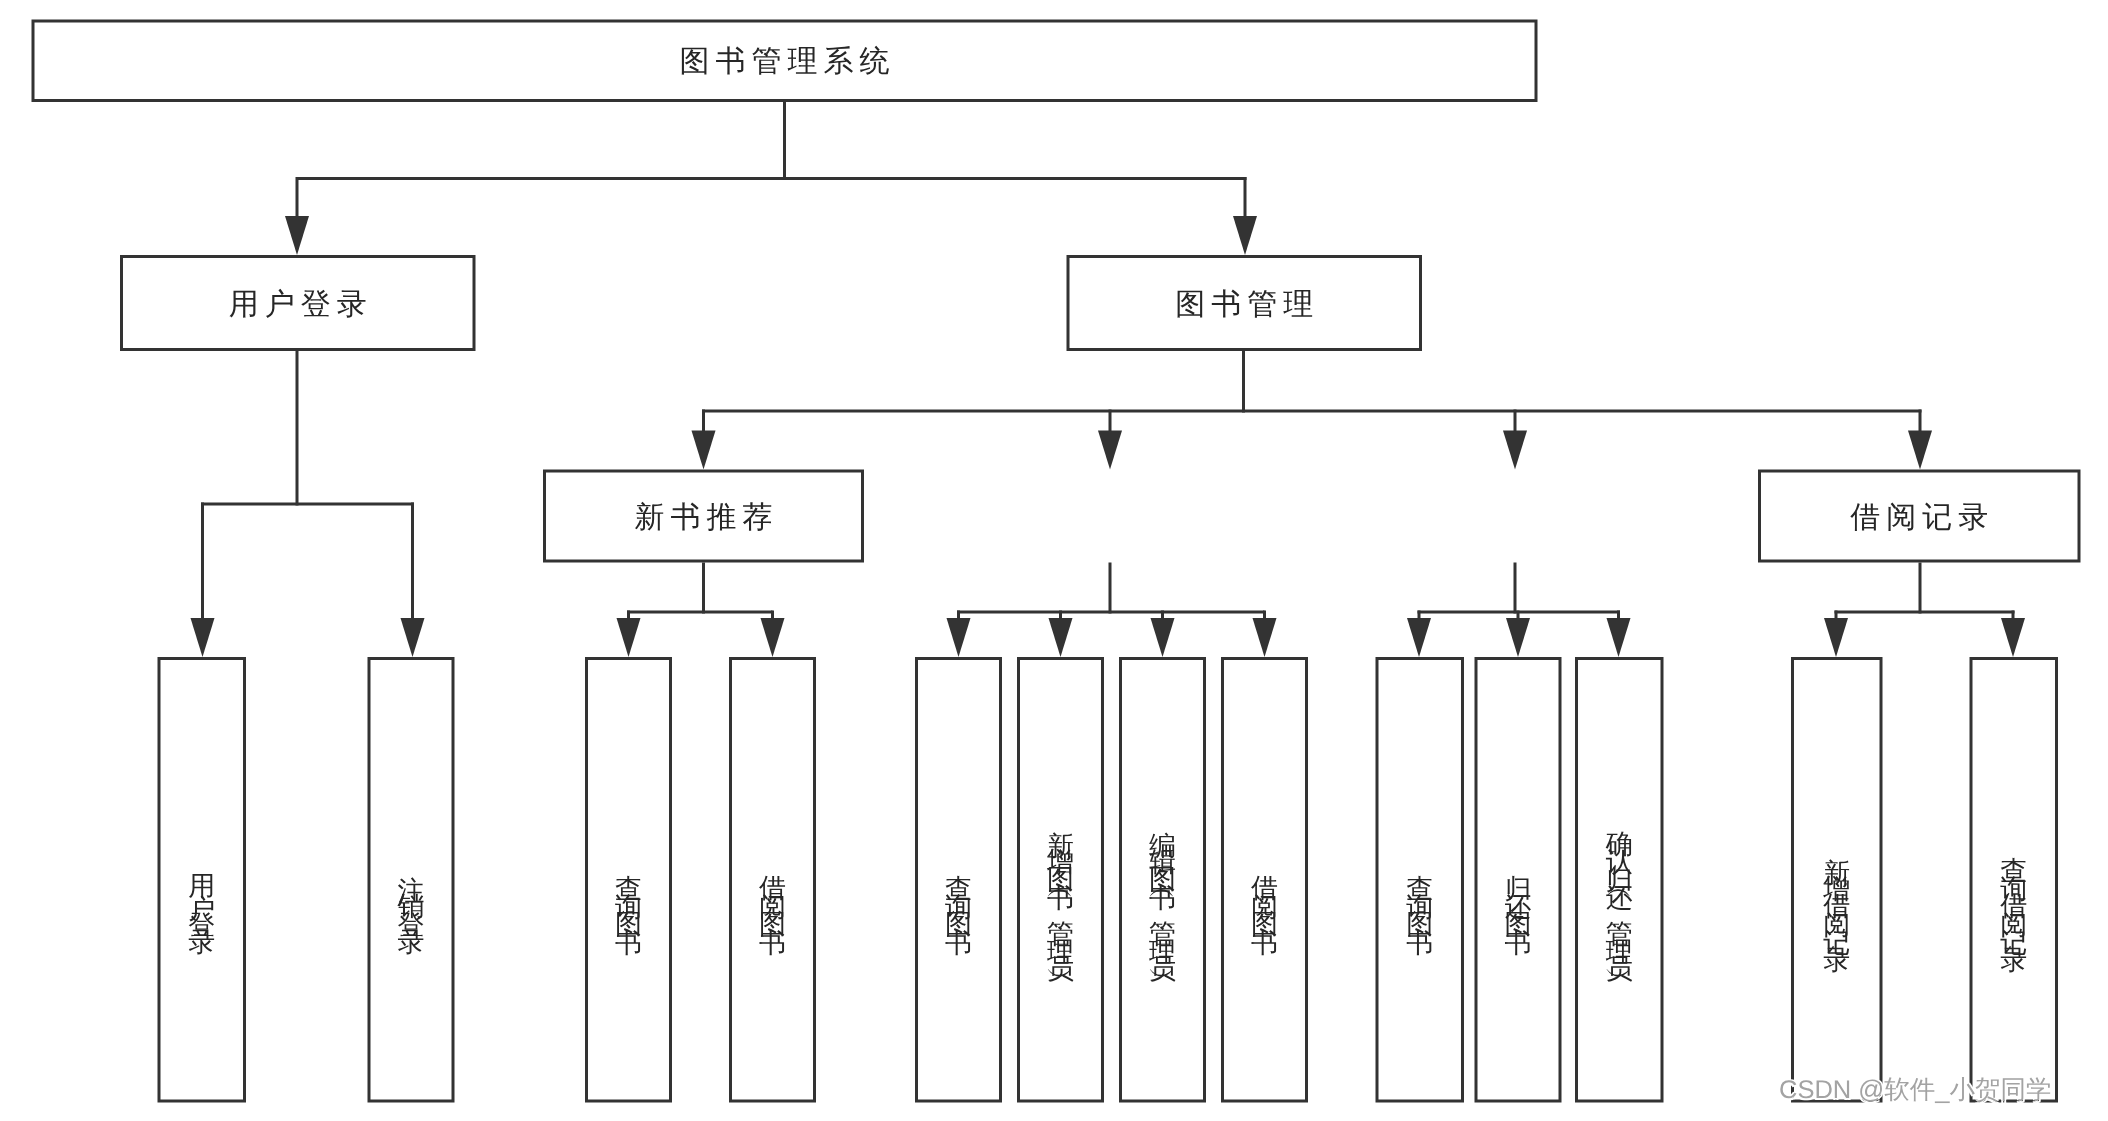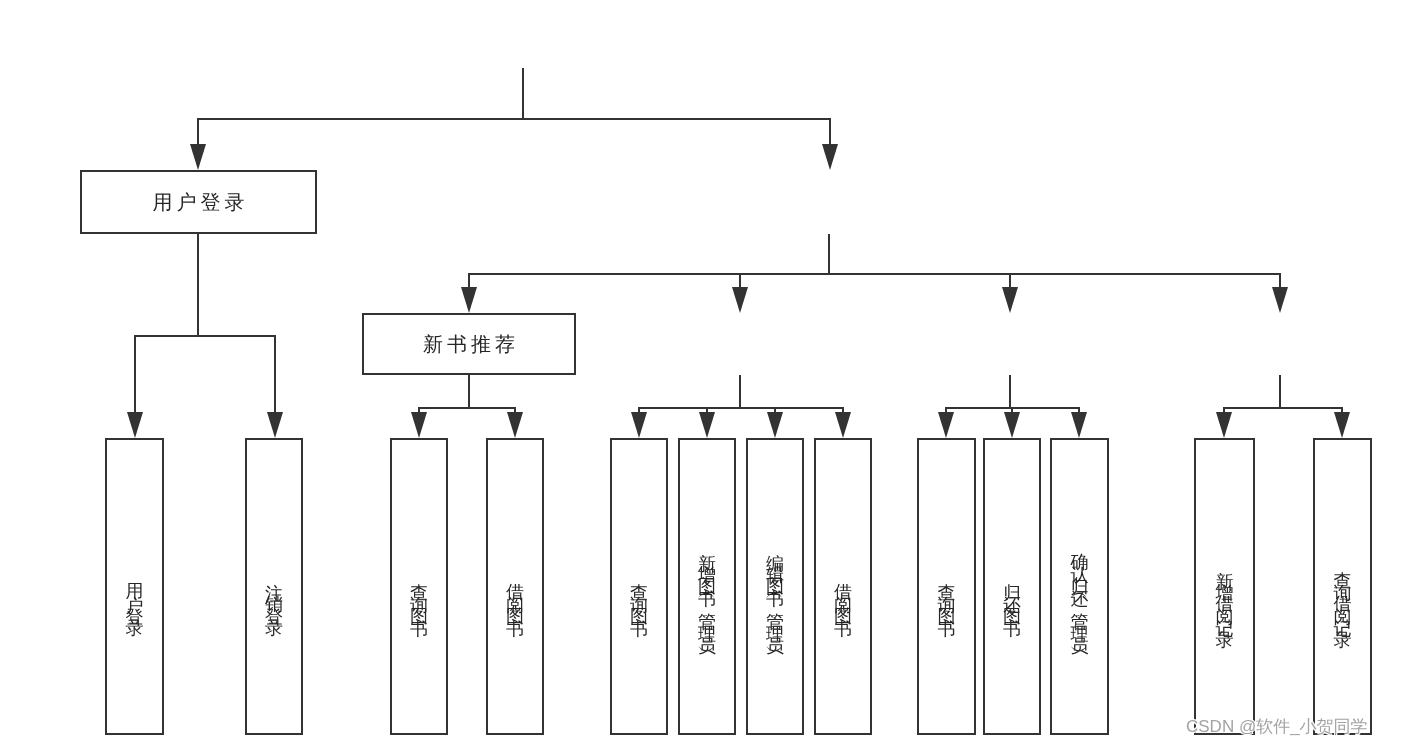--- a/index.html
+++ b/index.html
@@ -49,30 +49,36 @@
     white-space:nowrap;
     z-index:5;
     text-shadow:1px 1px 0 #ffffff,-1px -1px 0 #ffffff,1px -1px 0 #ffffff,-1px 1px 0 #ffffff;
   }
 </style>
 </head>
 <body>
 
 <div class="canvas">
 
+  <div class="box" style="left:21px;top:13px;width:1004px;height:55px">
+    <span class="hlabel">图书管理系统</span>
+  </div>
 
   <div class="v" style="left:522px;top:68px;height:52px"></div>
   <div class="h" style="left:198px;top:118px;width:633px"></div>
   <div class="v" style="left:197px;top:118px;height:28px"></div>
   <div class="arr" style="left:190px;top:144px"></div>
   <div class="v" style="left:829px;top:118px;height:28px"></div>
   <div class="arr" style="left:822px;top:144px"></div>
 
   <div class="box" style="left:80px;top:170px;width:237px;height:64px">
     <span class="hlabel">用户登录</span>
+  </div>
+  <div class="box" style="left:711px;top:170px;width:237px;height:64px">
+    <span class="hlabel">图书管理</span>
   </div>
 
   <div class="v" style="left:197px;top:234px;height:103px"></div>
   <div class="h" style="left:134px;top:335px;width:142px"></div>
   <div class="v" style="left:134px;top:335px;height:77px"></div>
   <div class="arr" style="left:127px;top:412px"></div>
   <div class="v" style="left:274px;top:335px;height:77px"></div>
   <div class="arr" style="left:267px;top:412px"></div>
 
   <div class="v" style="left:828px;top:234px;height:41px"></div>
@@ -81,20 +87,23 @@
   <div class="arr" style="left:461px;top:287px"></div>
   <div class="v" style="left:739px;top:273px;height:16px"></div>
   <div class="arr" style="left:732px;top:287px"></div>
   <div class="v" style="left:1009px;top:273px;height:16px"></div>
   <div class="arr" style="left:1002px;top:287px"></div>
   <div class="v" style="left:1279px;top:273px;height:16px"></div>
   <div class="arr" style="left:1272px;top:287px"></div>
 
   <div class="box" style="left:362px;top:313px;width:214px;height:62px">
     <span class="hlabel">新书推荐</span>
+  </div>
+  <div class="box" style="left:1172px;top:313px;width:215px;height:62px">
+    <span class="hlabel">借阅记录</span>
   </div>
 
   <div class="v" style="left:468px;top:375px;height:34px"></div>
   <div class="h" style="left:418px;top:407px;width:97px"></div>
   <div class="v" style="left:418px;top:407px;height:7px"></div>
   <div class="arr" style="left:411px;top:412px"></div>
   <div class="v" style="left:514px;top:407px;height:7px"></div>
   <div class="arr" style="left:507px;top:412px"></div>
 
   <div class="v" style="left:739px;top:375px;height:34px"></div>

